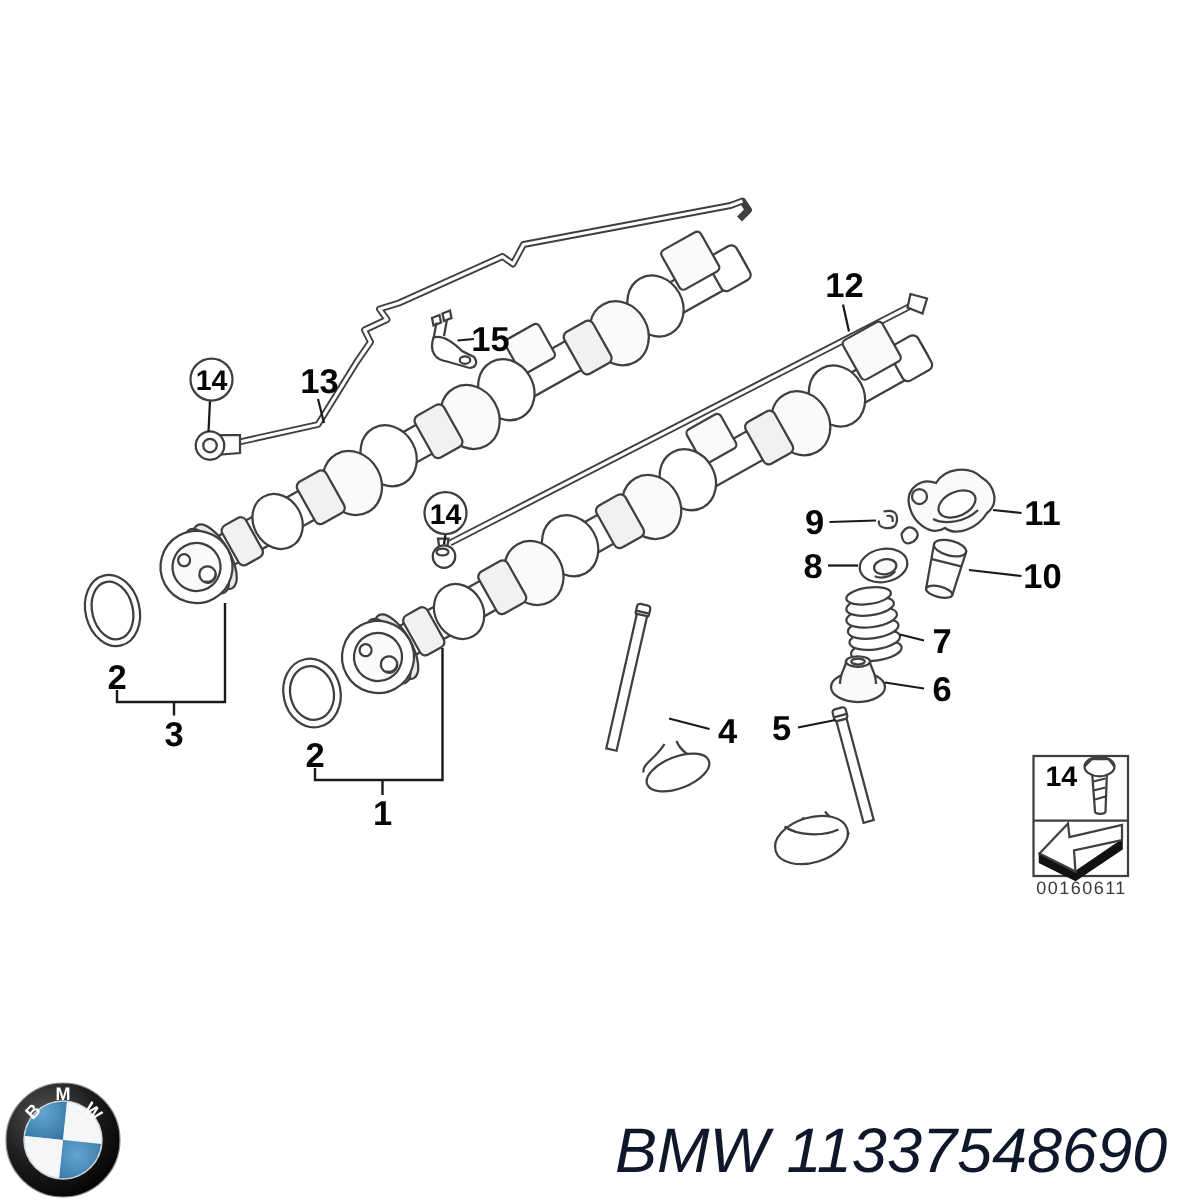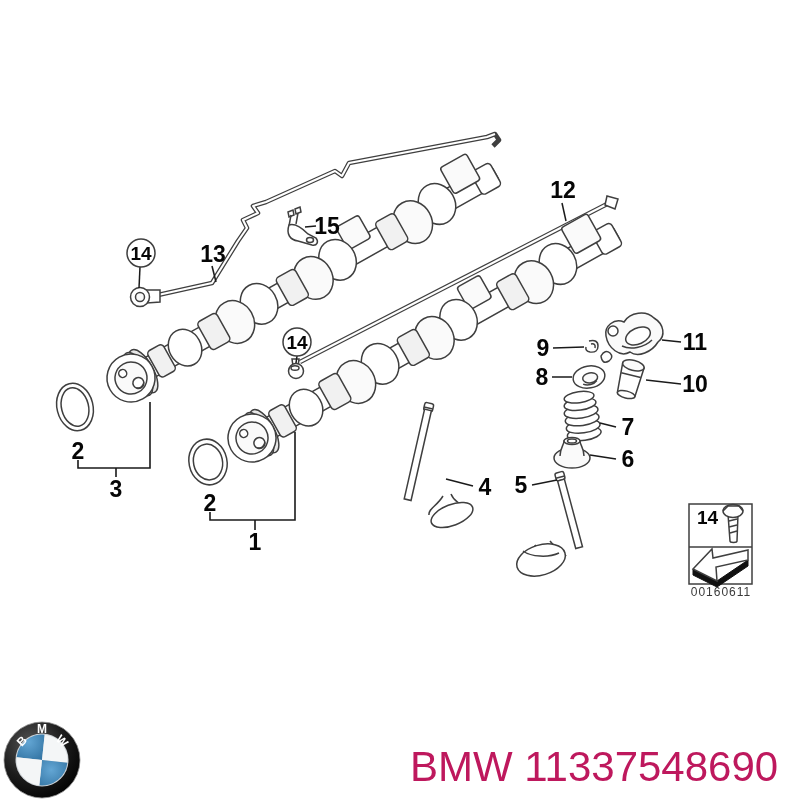--- a/index.html
+++ b/index.html
@@ -10,22 +10,22 @@
   .pt2{fill:#f1f1f1;stroke:#3f3f3f;stroke-width:1.5;}
   .pt3{fill:#fafafa;stroke:#3f3f3f;stroke-width:1.5;}
   .ln{fill:none;stroke:#3f3f3f;stroke-width:1.5;}
   .tube{fill:none;stroke:#3f3f3f;stroke-width:4.6;stroke-linejoin:round;}
   .tube-core{fill:none;stroke:#ffffff;stroke-width:2.1;stroke-linejoin:round;}
   .leader{fill:none;stroke:#1a1a1a;stroke-width:1.5;}
   .bracket{fill:none;stroke:#1a1a1a;stroke-width:1.6;}
   .lbl{font:bold 23px "Liberation Sans",sans-serif;fill:#060606;text-anchor:middle;}
   .lbl-s{font:bold 19px "Liberation Sans",sans-serif;fill:#060606;text-anchor:middle;}
   .code{font:12px "Liberation Sans",sans-serif;fill:#3a3a3a;text-anchor:middle;letter-spacing:1px;}
-  .footer-part{position:absolute;left:410px;top:743px;font-size:42px;color:#be185d;
-               white-space:nowrap;}
+  .footer-part{position:absolute;left:410px;top:743px;font-size:42px;color:#0f172a;
+               white-space:nowrap;font-style:italic;}
   #bmw-logo{position:absolute;left:3px;top:721px;}
   .logo-letter{font:bold 12px "Liberation Sans",sans-serif;fill:#ffffff;text-anchor:middle;}
 </style>
 </head>
 <body>
 
 <svg id="diagram-svg" width="800" height="800" viewBox="0 0 800 800">
   <defs>
 
     <g id="cam">

